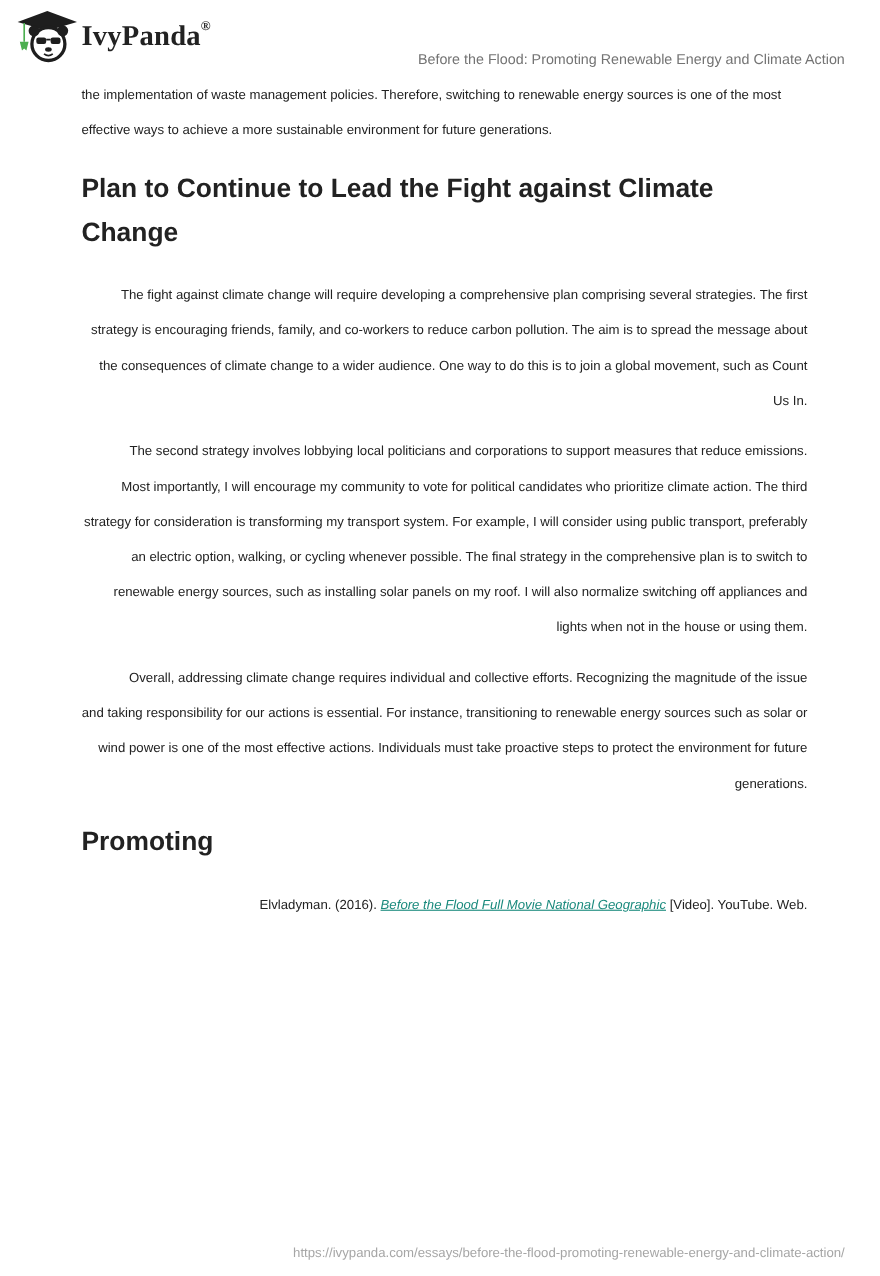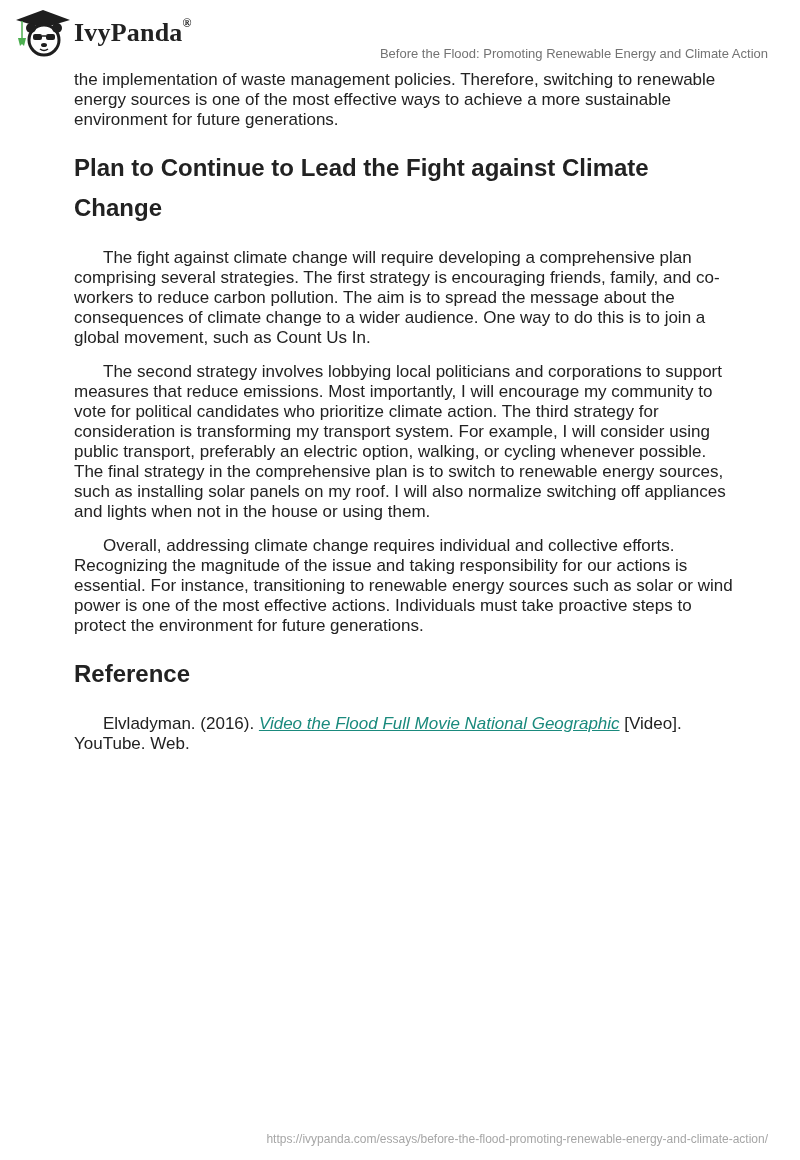--- a/index.html
+++ b/index.html
@@ -19,23 +19,23 @@
       color: #222222; margin-left: 2px; letter-spacing: 0.2px;
     }
     .logo-text sup { font-size: 12px; vertical-align: top; position: relative; top: -2px; }
     .doc-title {
       position: absolute; right: 32px; top: 14px; font-size: 13px; color: #737373; margin-top: 32px;
     }
     .content {
       position: absolute; left: 74px; top: 70px; width: 660px;
     }
     p {
-      margin: 0 0 14px 0; font-size: 17px; line-height: 20px; color: #222222;
+      margin: 0 0 14px 0; font-size: 12px; line-height: 32px; color: #222222;
     }
-    p.indent { text-indent: 29px; }
+    p.indent { text-indent: 29px; text-align: right; }
     h2 {
       font-size: 24px; font-weight: bold; line-height: 40px; margin: 18px 0 20px 0; color: #222222;
     }
     a.ref-link { color: #1a8a7d; font-style: italic; text-decoration: underline; }
     .footer-url {
       position: absolute; right: 32px; top: 1132px; font-size: 12px; color: #a6a6a6; text-align: right;
     }
   </style>
 </head>
 <body>
@@ -62,17 +62,17 @@
 
 <div class="content">
   <p>the implementation of waste management policies. Therefore, switching to renewable energy sources is one of the most effective ways to achieve a more sustainable environment for future generations.</p>
 
   <h2>Plan to Continue to Lead the Fight against Climate Change</h2>
   <p class="indent">The fight against climate change will require developing a comprehensive plan comprising several strategies. The first strategy is encouraging friends, family, and co-workers to reduce carbon pollution. The aim is to spread the message about the consequences of climate change to a wider audience. One way to do this is to join a global movement, such as Count Us In.</p>
   <p class="indent">The second strategy involves lobbying local politicians and corporations to support measures that reduce emissions. Most importantly, I will encourage my community to vote for political candidates who prioritize climate action. The third strategy for consideration is transforming my transport system. For example, I will consider using public transport, preferably an electric option, walking, or cycling whenever possible. The final strategy in the comprehensive plan is to switch to renewable energy sources, such as installing solar panels on my roof. I will also normalize switching off appliances and lights when not in the house or using them.</p>
 
   <p class="indent">Overall, addressing climate change requires individual and collective efforts. Recognizing the magnitude of the issue and taking responsibility for our actions is essential. For instance, transitioning to renewable energy sources such as solar or wind power is one of the most effective actions. Individuals must take proactive steps to protect the environment for future generations.</p>
 
-  <h2>Reference</h2>
-  <p class="indent"><span>Elvladyman. (2016). </span><a class="ref-link">Video the Flood Full Movie National Geographic</a><span> [Video]. YouTube. Web.</span></p>
+  <h2>Promoting</h2>
+  <p class="indent"><span>Elvladyman. (2016). </span><a class="ref-link">Before the Flood Full Movie National Geographic</a><span> [Video]. YouTube. Web.</span></p>
 </div>
 
 <div class="footer-url">https://ivypanda.com/essays/before-the-flood-promoting-renewable-energy-and-climate-action/</div>
 
 </body></html>

